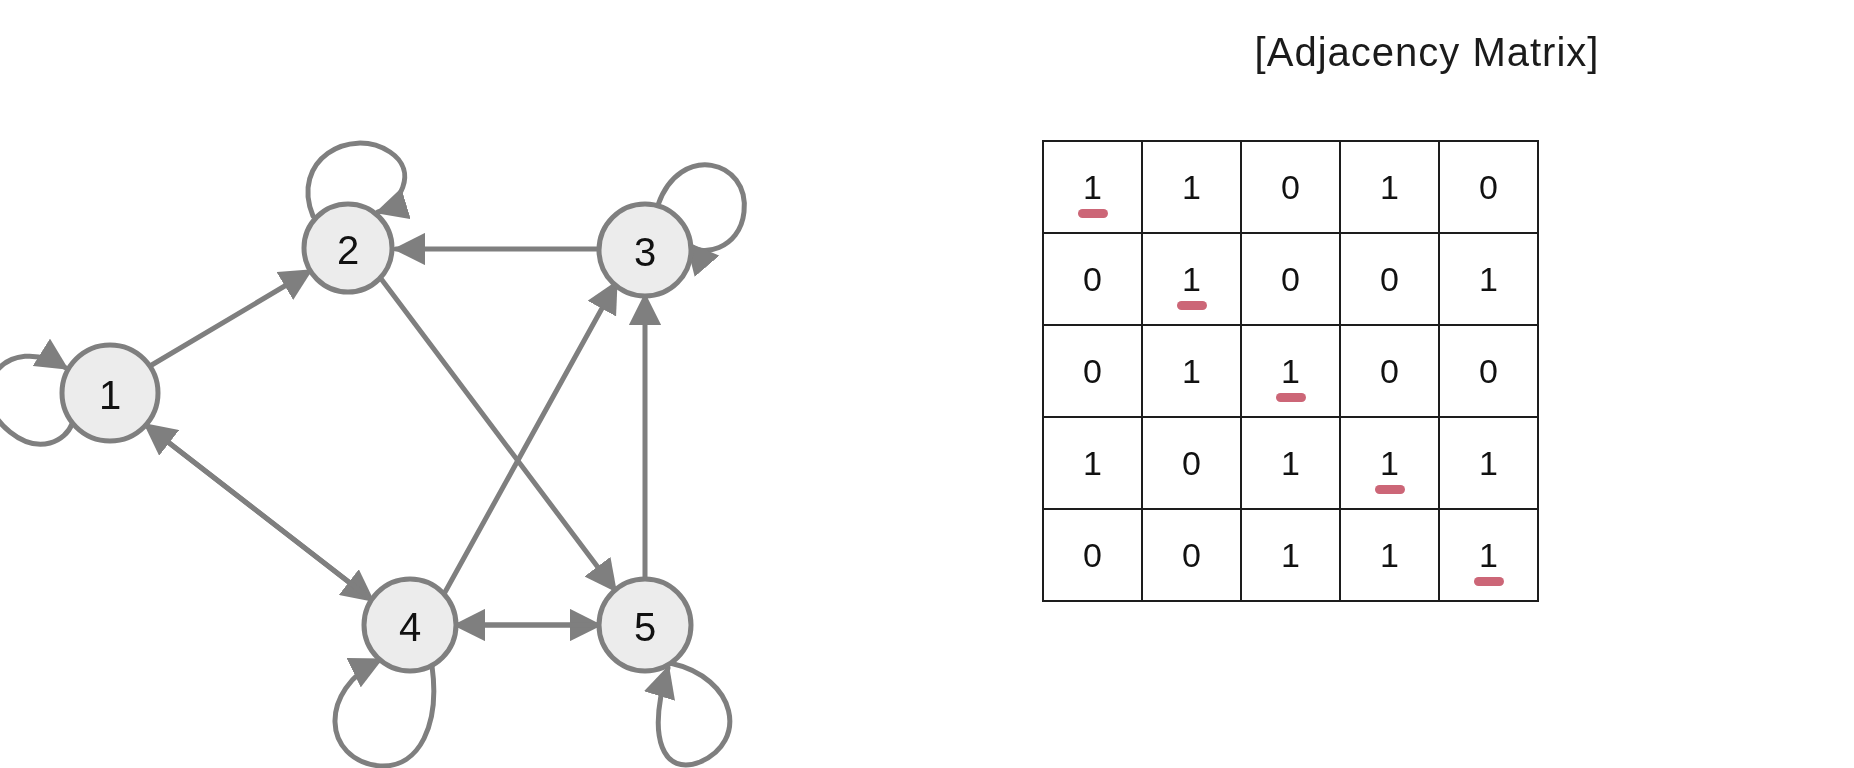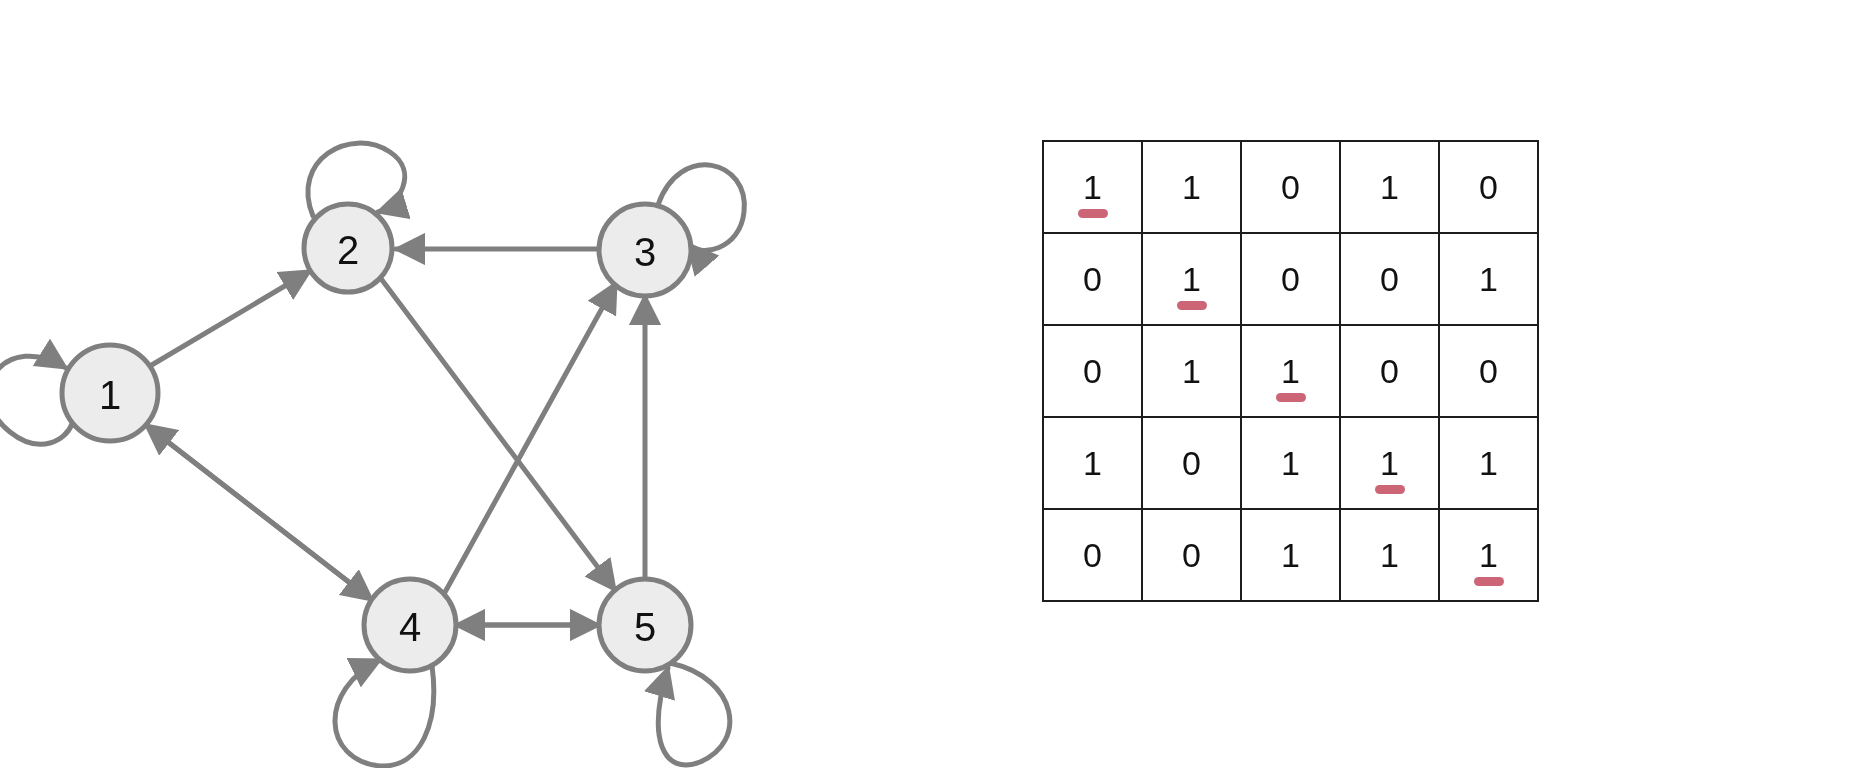--- a/index.html
+++ b/index.html
@@ -121,20 +121,21 @@
         </g>
         <g>
           <circle cx="645" cy="625" r="46" fill="#ececec" stroke="#7f7f7f" stroke-width="5"></circle>
           <text class="node-label" x="645" y="627">5</text>
         </g>
       </g>
     </svg>
   </div>
 
   <div id="matrix-panel">
+    <div id="matrix-title">[Adjacency Matrix]</div>
 
     <table id="matrix-table">
       <tbody>
         <tr>
           <td class="diag" style="border-color: rgb(29, 29, 29);">
             <span class="cellval">1</span>
             <span class="underline-mark" style="background: rgb(204, 102, 119);"></span>
           </td>
           <td style="border-color: rgb(29, 29, 29);">
             <span class="cellval">1</span>

